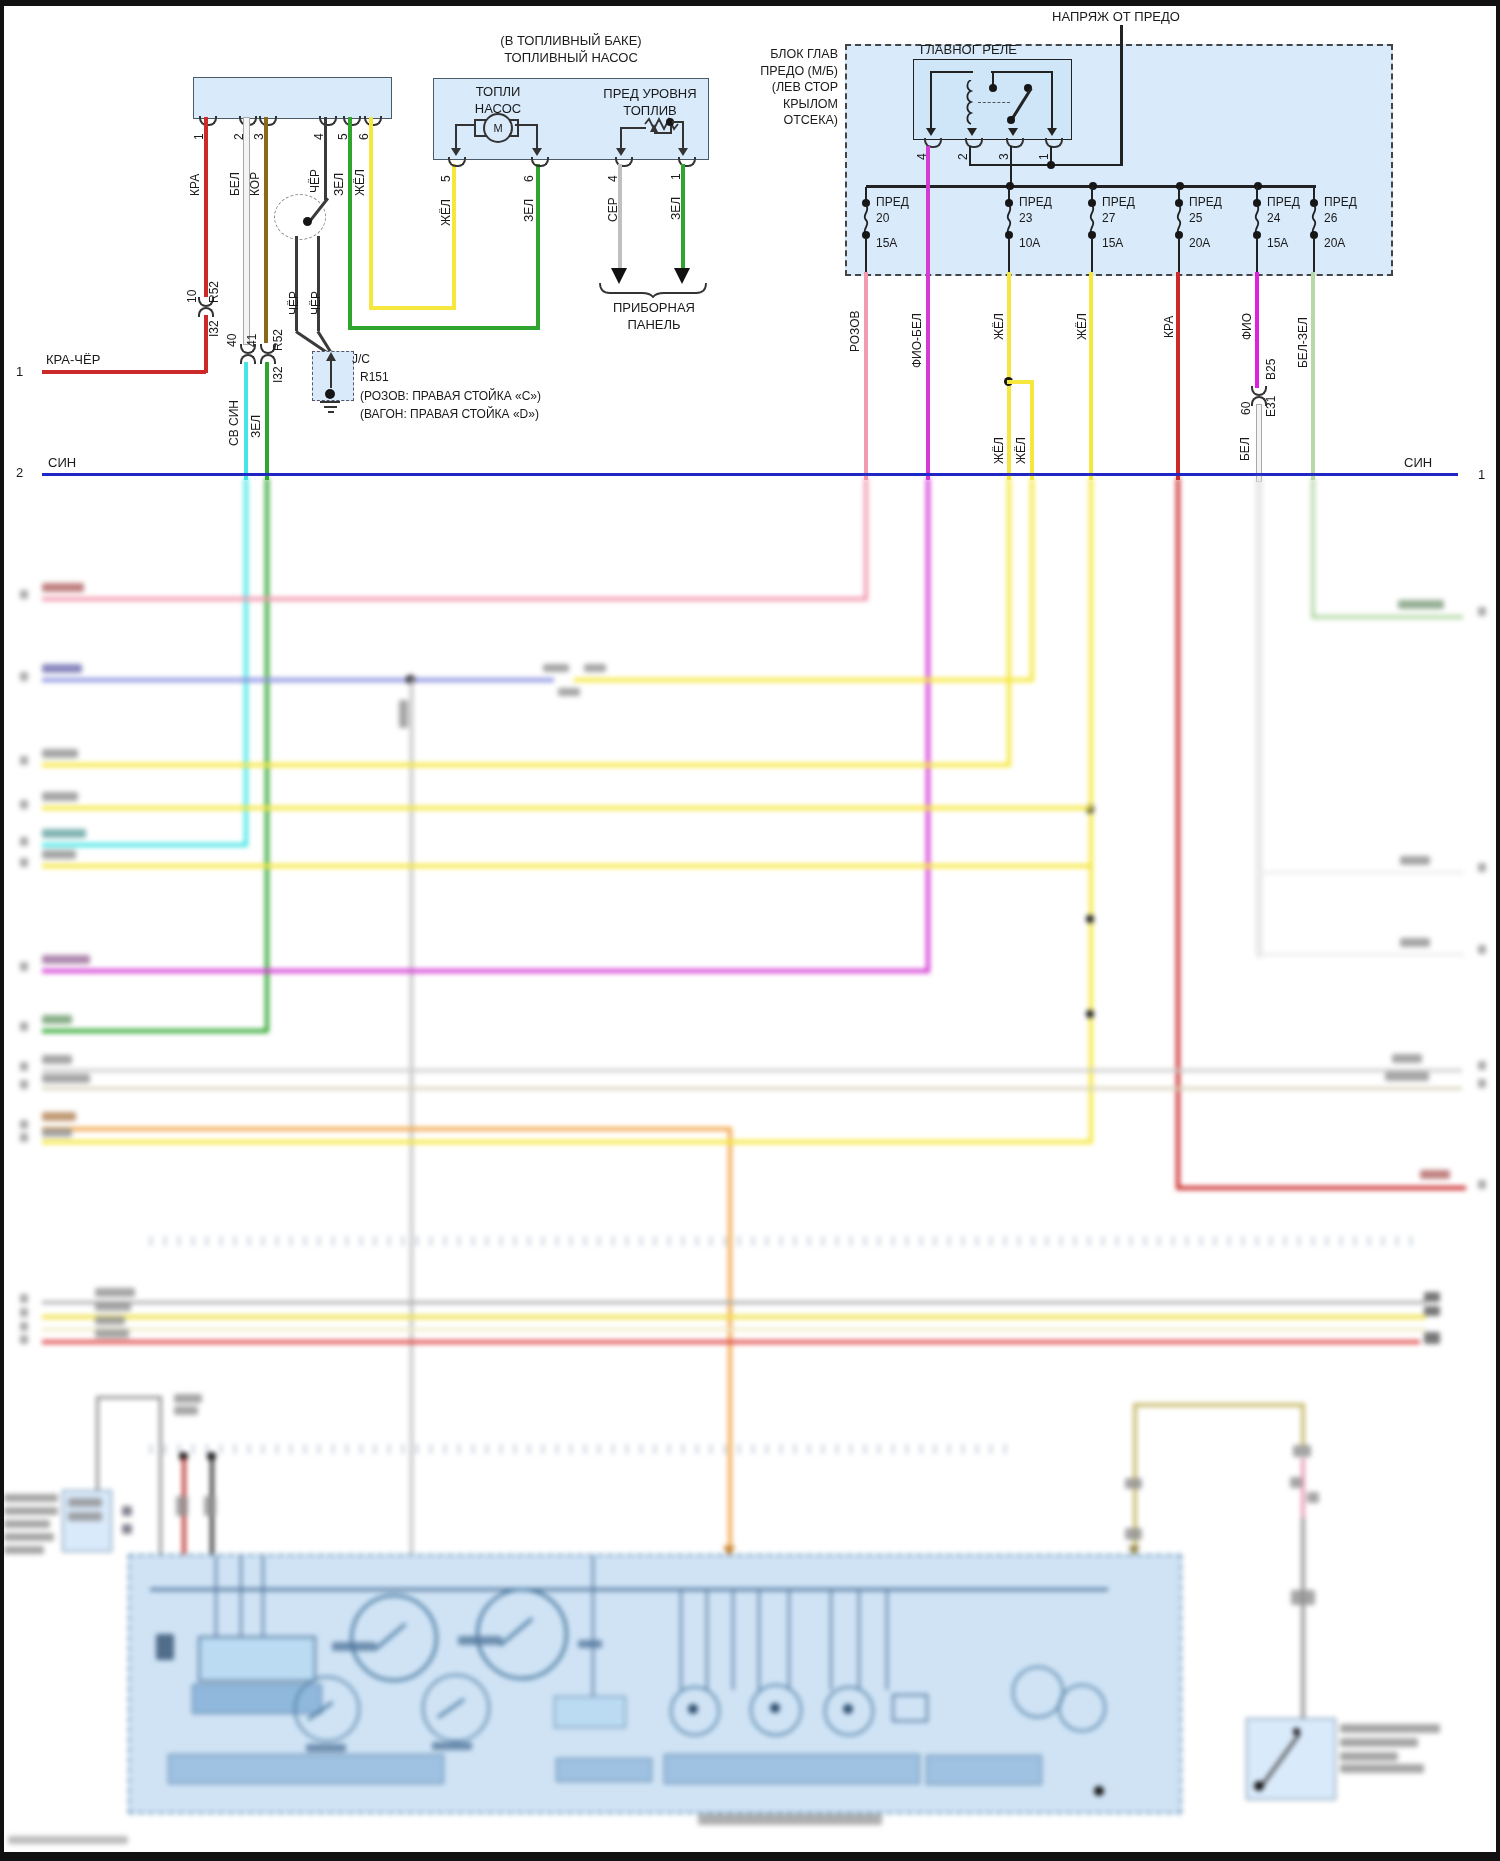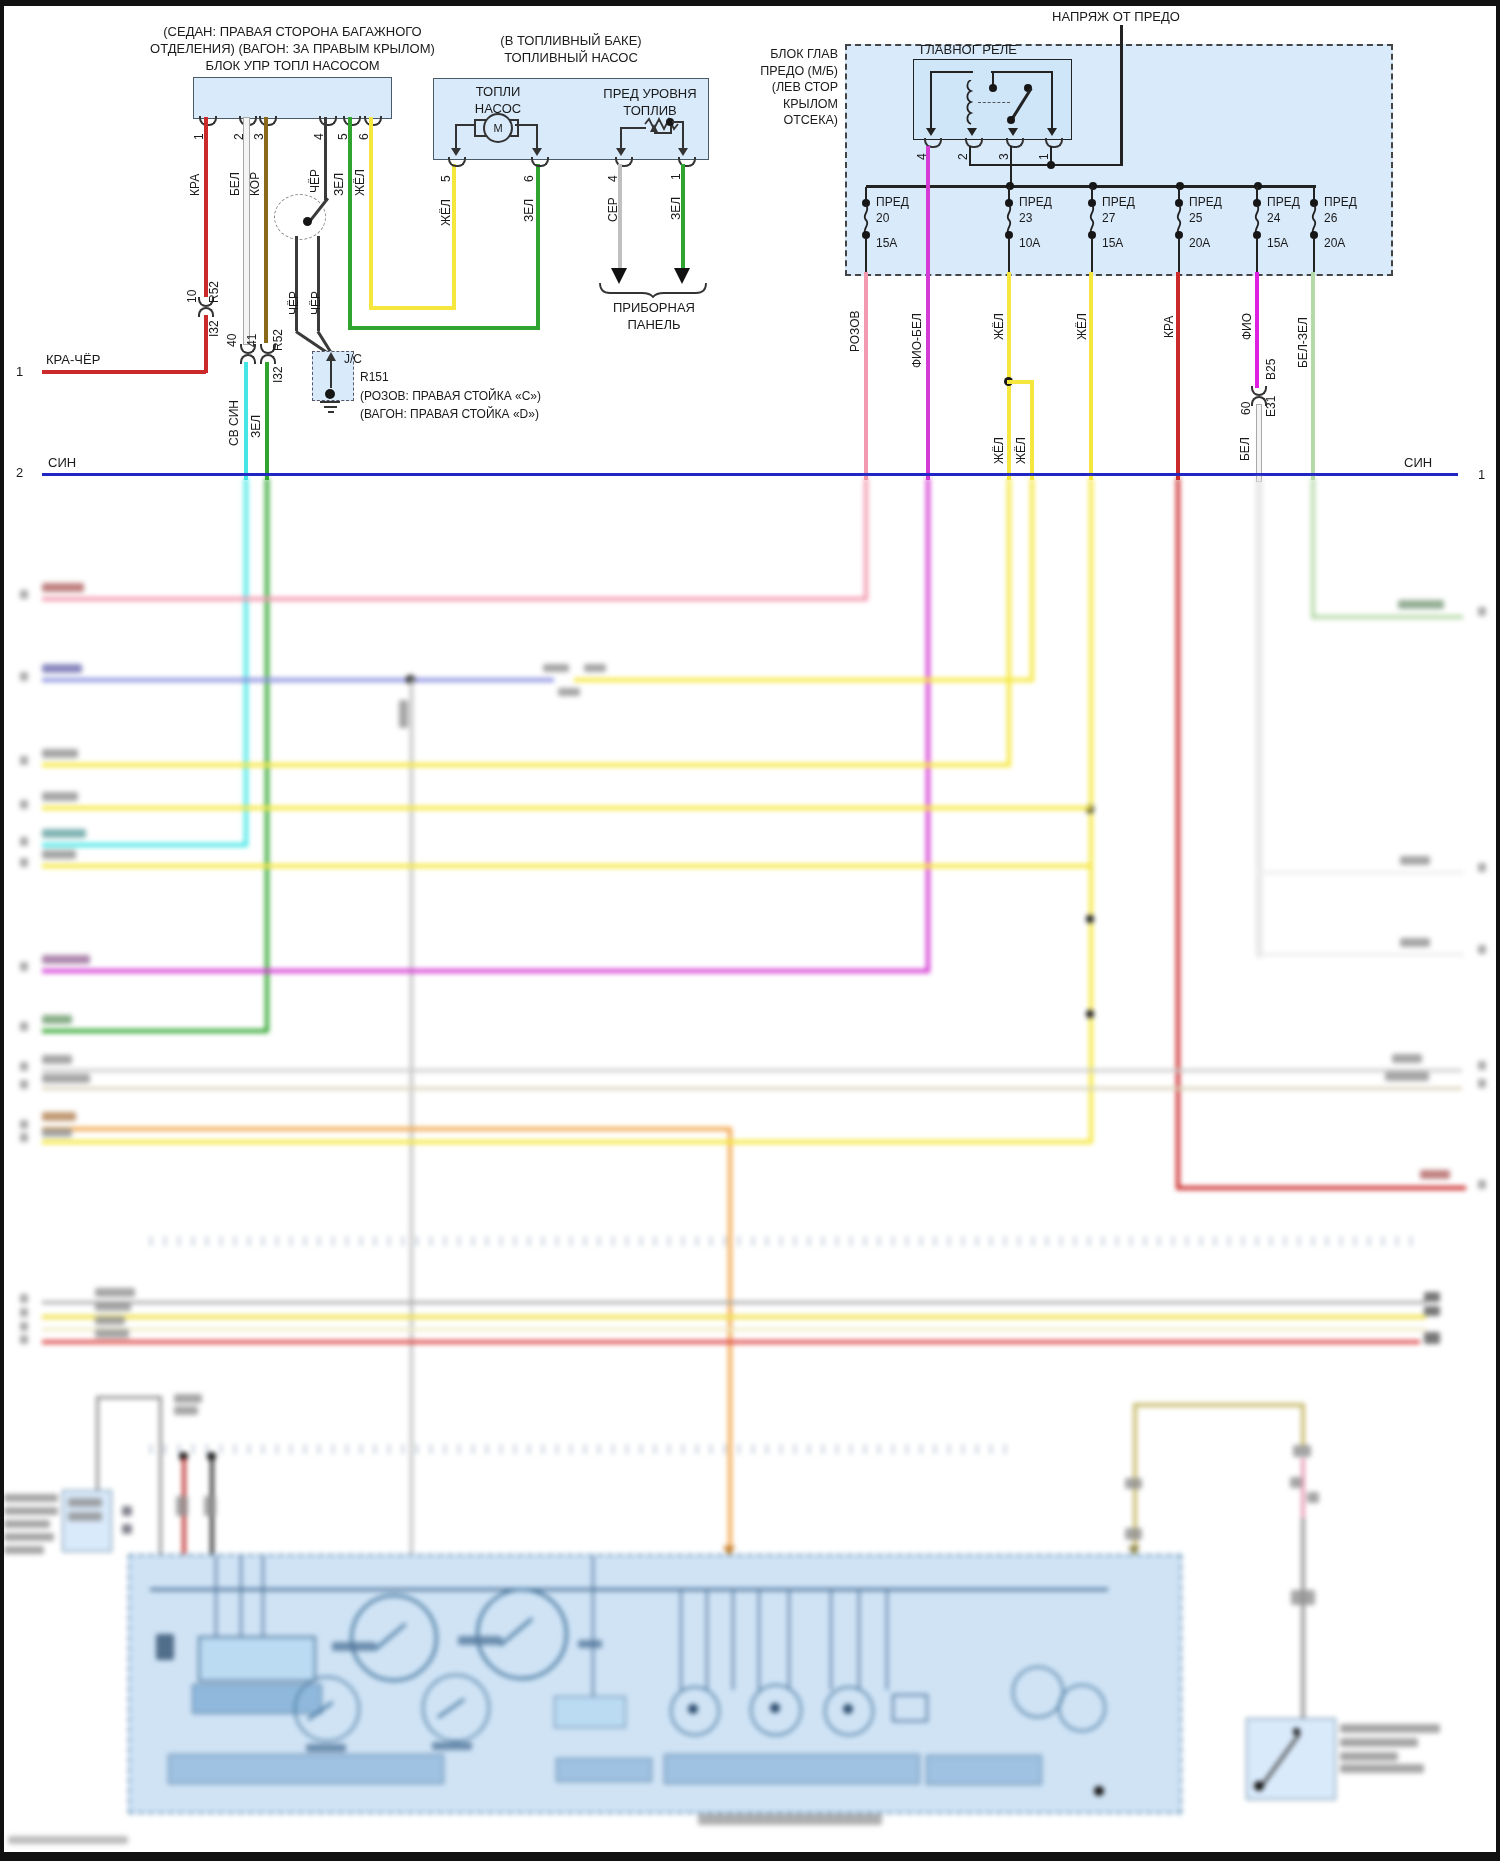--- a/index.html
+++ b/index.html
@@ -27,25 +27,20 @@
   #blurwrap{position:absolute;left:0;top:0;width:1500px;height:1861px;filter:blur(2.4px)}
   .ticks{position:absolute;height:10px;opacity:.55;
          background:repeating-linear-gradient(90deg,#7d93ad 0 2px,transparent 2px 14px)}
   .frame{position:absolute;background:#111}
 </style>
 </head>
 <body>
 
 <div id="page">
 
-  <div class="t tc" style="left:120px;top:24px;width:345px">
-    <div>(СЕДАН: ПРАВАЯ СТОРОНА БАГАЖНОГО</div>
-    <div>ОТДЕЛЕНИЯ) (ВАГОН: ЗА ПРАВЫМ КРЫЛОМ)</div>
-    <div>БЛОК УПР ТОПЛ НАСОСОМ</div>
-  </div>
   <div class="box" style="left:193px;top:77px;width:197px;height:40px"></div>
 
   <span class="arcU" style="left:199px;top:116px"></span>
   <span class="arcU" style="left:239px;top:116px"></span>
   <span class="arcU" style="left:259px;top:116px"></span>
   <span class="arcU" style="left:319px;top:116px"></span>
   <span class="arcU" style="left:343px;top:116px"></span>
   <span class="arcU" style="left:364px;top:116px"></span>
 
   <span class="vt" style="left:193px;top:140px">1</span>
@@ -99,21 +94,21 @@
   <span class="vt" style="left:310px;top:315px">ЧЁР</span>
   <div class="h" style="left:296px;top:330px;width:38px;height:2.6px;background:#3a3a3a;transform-origin:0 50%;transform:rotate(34deg)"></div>
   <div class="h" style="left:318px;top:330px;width:24px;height:2.6px;background:#3a3a3a;transform-origin:0 50%;transform:rotate(58deg)"></div>
   <div class="a" style="left:312px;top:351px;width:40px;height:48px;background:#d9eafb;border:1.6px dashed #556"></div>
   <div class="v" style="left:330px;top:358px;height:30px;width:2px;background:#333"></div>
   <span class="tri" style="left:326px;top:352px;border-left:5px solid transparent;border-right:5px solid transparent;border-bottom:9px solid #333"></span>
   <span class="dot" style="left:325px;top:389px;width:10px;height:10px"></span>
   <div class="h" style="left:320px;top:401px;width:20px;height:2.4px;background:#333"></div>
   <div class="h" style="left:324px;top:406px;width:13px;height:2.4px;background:#333"></div>
   <div class="h" style="left:328px;top:411px;width:6px;height:2.4px;background:#333"></div>
-  <span class="t s12" style="left:344px;top:352px">J/C</span>
+  <span class="t s12" style="left:352px;top:352px">J/C</span>
   <span class="t s12" style="left:360px;top:370px">R151</span>
   <span class="t s12" style="left:360px;top:389px">(РОЗОВ: ПРАВАЯ СТОЙКА «C»)</span>
   <span class="t s12" style="left:360px;top:407px">(ВАГОН: ПРАВАЯ СТОЙКА «D»)</span>
 
   <div class="v" style="left:348px;top:117px;height:213px;background:#2fa52f;width:4px"></div>
   <div class="h" style="left:348px;top:326px;width:192px;background:#2fa52f;height:4px"></div>
   <div class="v" style="left:536px;top:164px;height:166px;background:#2fa52f;width:4px"></div>
   <div class="v" style="left:369px;top:117px;height:193px;background:#f5e73d;width:4px"></div>
   <div class="h" style="left:369px;top:306px;width:87px;background:#f5e73d;height:4px"></div>
   <div class="v" style="left:452px;top:164px;height:146px;background:#f5e73d;width:4px"></div>

